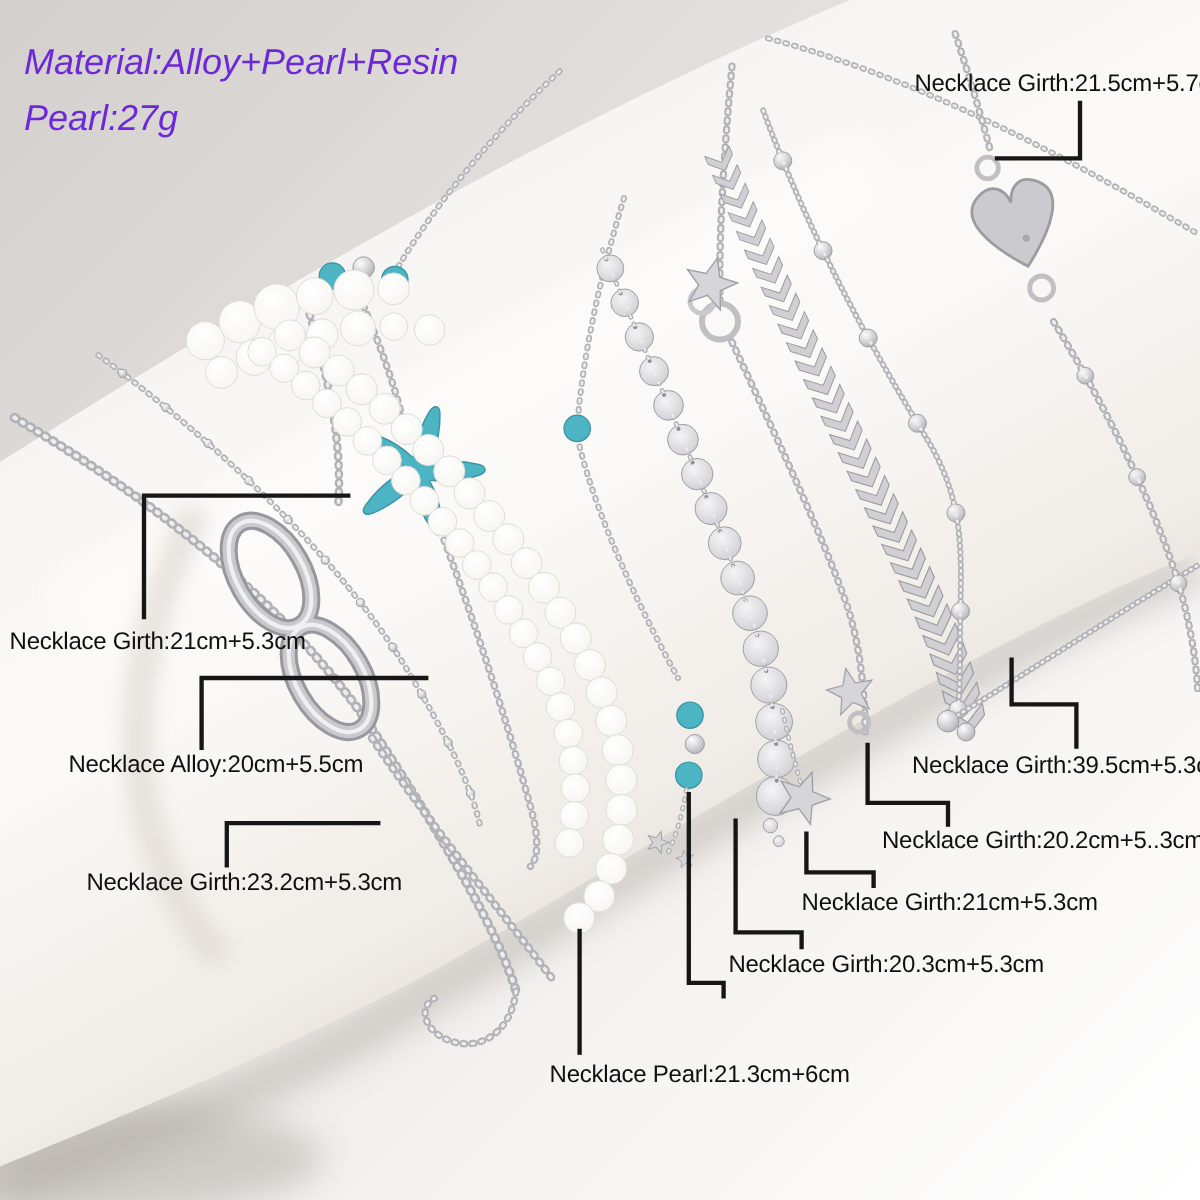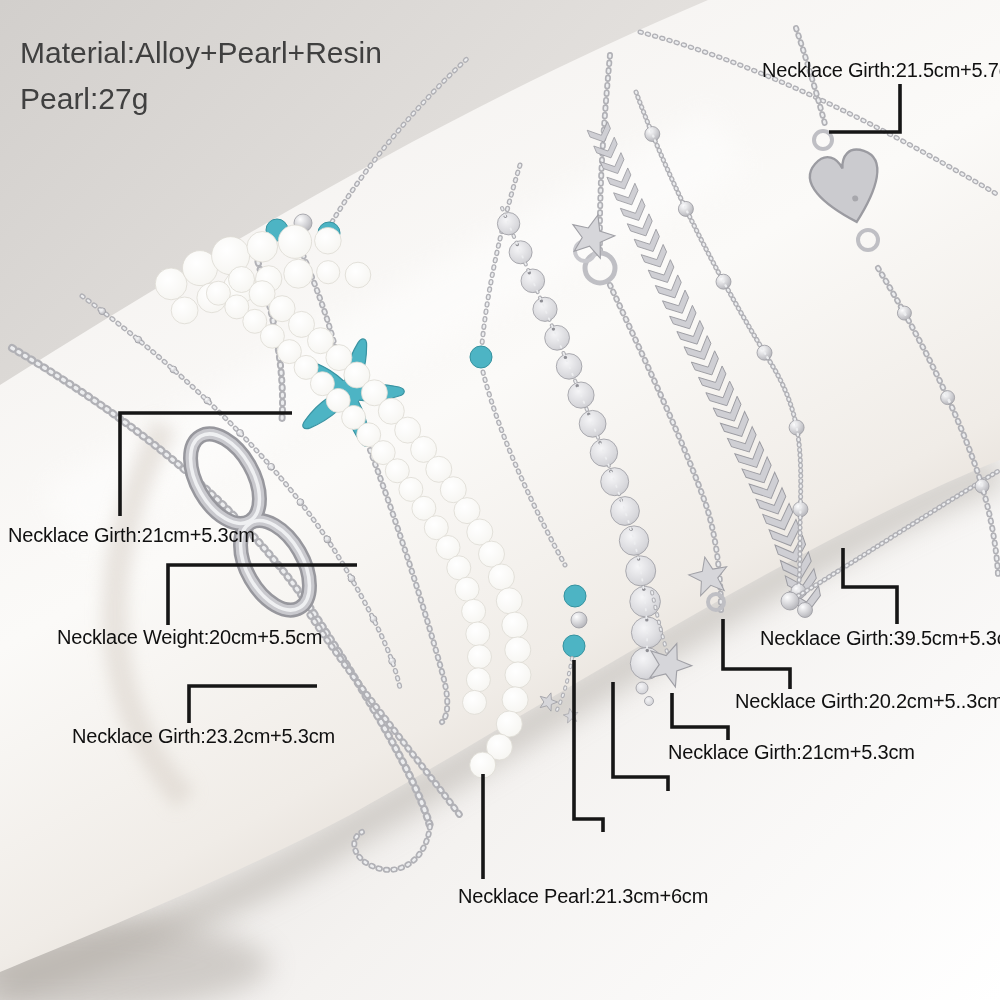--- a/index.html
+++ b/index.html
@@ -1,20 +1,20 @@
 <!DOCTYPE html>
 <html><head>
 <meta charset="utf-8">
 <style>
   html,body{margin:0;padding:0;background:#fff;}
   .stage{position:relative;width:1000px;height:1000px;overflow:hidden;
          font-family:"Liberation Sans",sans-serif;}
   .stage svg{position:absolute;inset:0;}
   .title{position:absolute;left:20px;top:30px;font-size:30px;line-height:46px;
-         color:#404040;white-space:pre;}
+         color:#6d28d9;white-space:pre;font-style:italic;}
   .callout-label{position:absolute;font-size:20px;color:#101010;white-space:nowrap;
          letter-spacing:-0.2px;}
   .chain{fill:none;stroke:#b1b1b6;stroke-linecap:round;stroke-dasharray:1.5 6;}
   .chain-hi{fill:none;stroke-linecap:round;stroke-dasharray:1.5 6;}
   .fine{stroke-dasharray:1 4.2;}
   .guide{fill:none;stroke:none;}
   .callout{fill:none;stroke:#161616;stroke-width:3.6;}
 </style>
 </head>
 <body>
@@ -371,19 +371,20 @@
     <polyline class="callout" points="613,682 613,777 668,777 668,791"></polyline>
     <polyline class="callout" points="574,660 574,819 603,819 603,832"></polyline>
     <polyline class="callout" points="483,774 483,879"></polyline>
   </g>
 </svg>
 
   <div class="title"><span>Material:Alloy+Pearl+Resin</span><br><span>Pearl:27g</span></div>
 
   <div class="callout-label" style="left:762px;top:59px">Necklace Girth:21.5cm+5.7cm</div>
   <div class="callout-label" style="left:8px;top:524px">Necklace Girth:21cm+5.3cm</div>
-  <div class="callout-label" style="left:57px;top:626px">Necklace Weight:20cm+5.5cm</div>
+  <div class="callout-label" style="left:57px;top:626px">Necklace Alloy:20cm+5.5cm</div>
   <div class="callout-label" style="left:72px;top:725px">Necklace Girth:23.2cm+5.3cm</div>
   <div class="callout-label" style="left:760px;top:627px">Necklace Girth:39.5cm+5.3cm</div>
   <div class="callout-label" style="left:735px;top:690px">Necklace Girth:20.2cm+5..3cm</div>
   <div class="callout-label" style="left:668px;top:741px">Necklace Girth:21cm+5.3cm</div>
+  <div class="callout-label" style="left:607px;top:793px">Necklace Girth:20.3cm+5.3cm</div>
   <div class="callout-label" style="left:458px;top:885px">Necklace Pearl:21.3cm+6cm</div>
 </div>
 
 </body></html>

